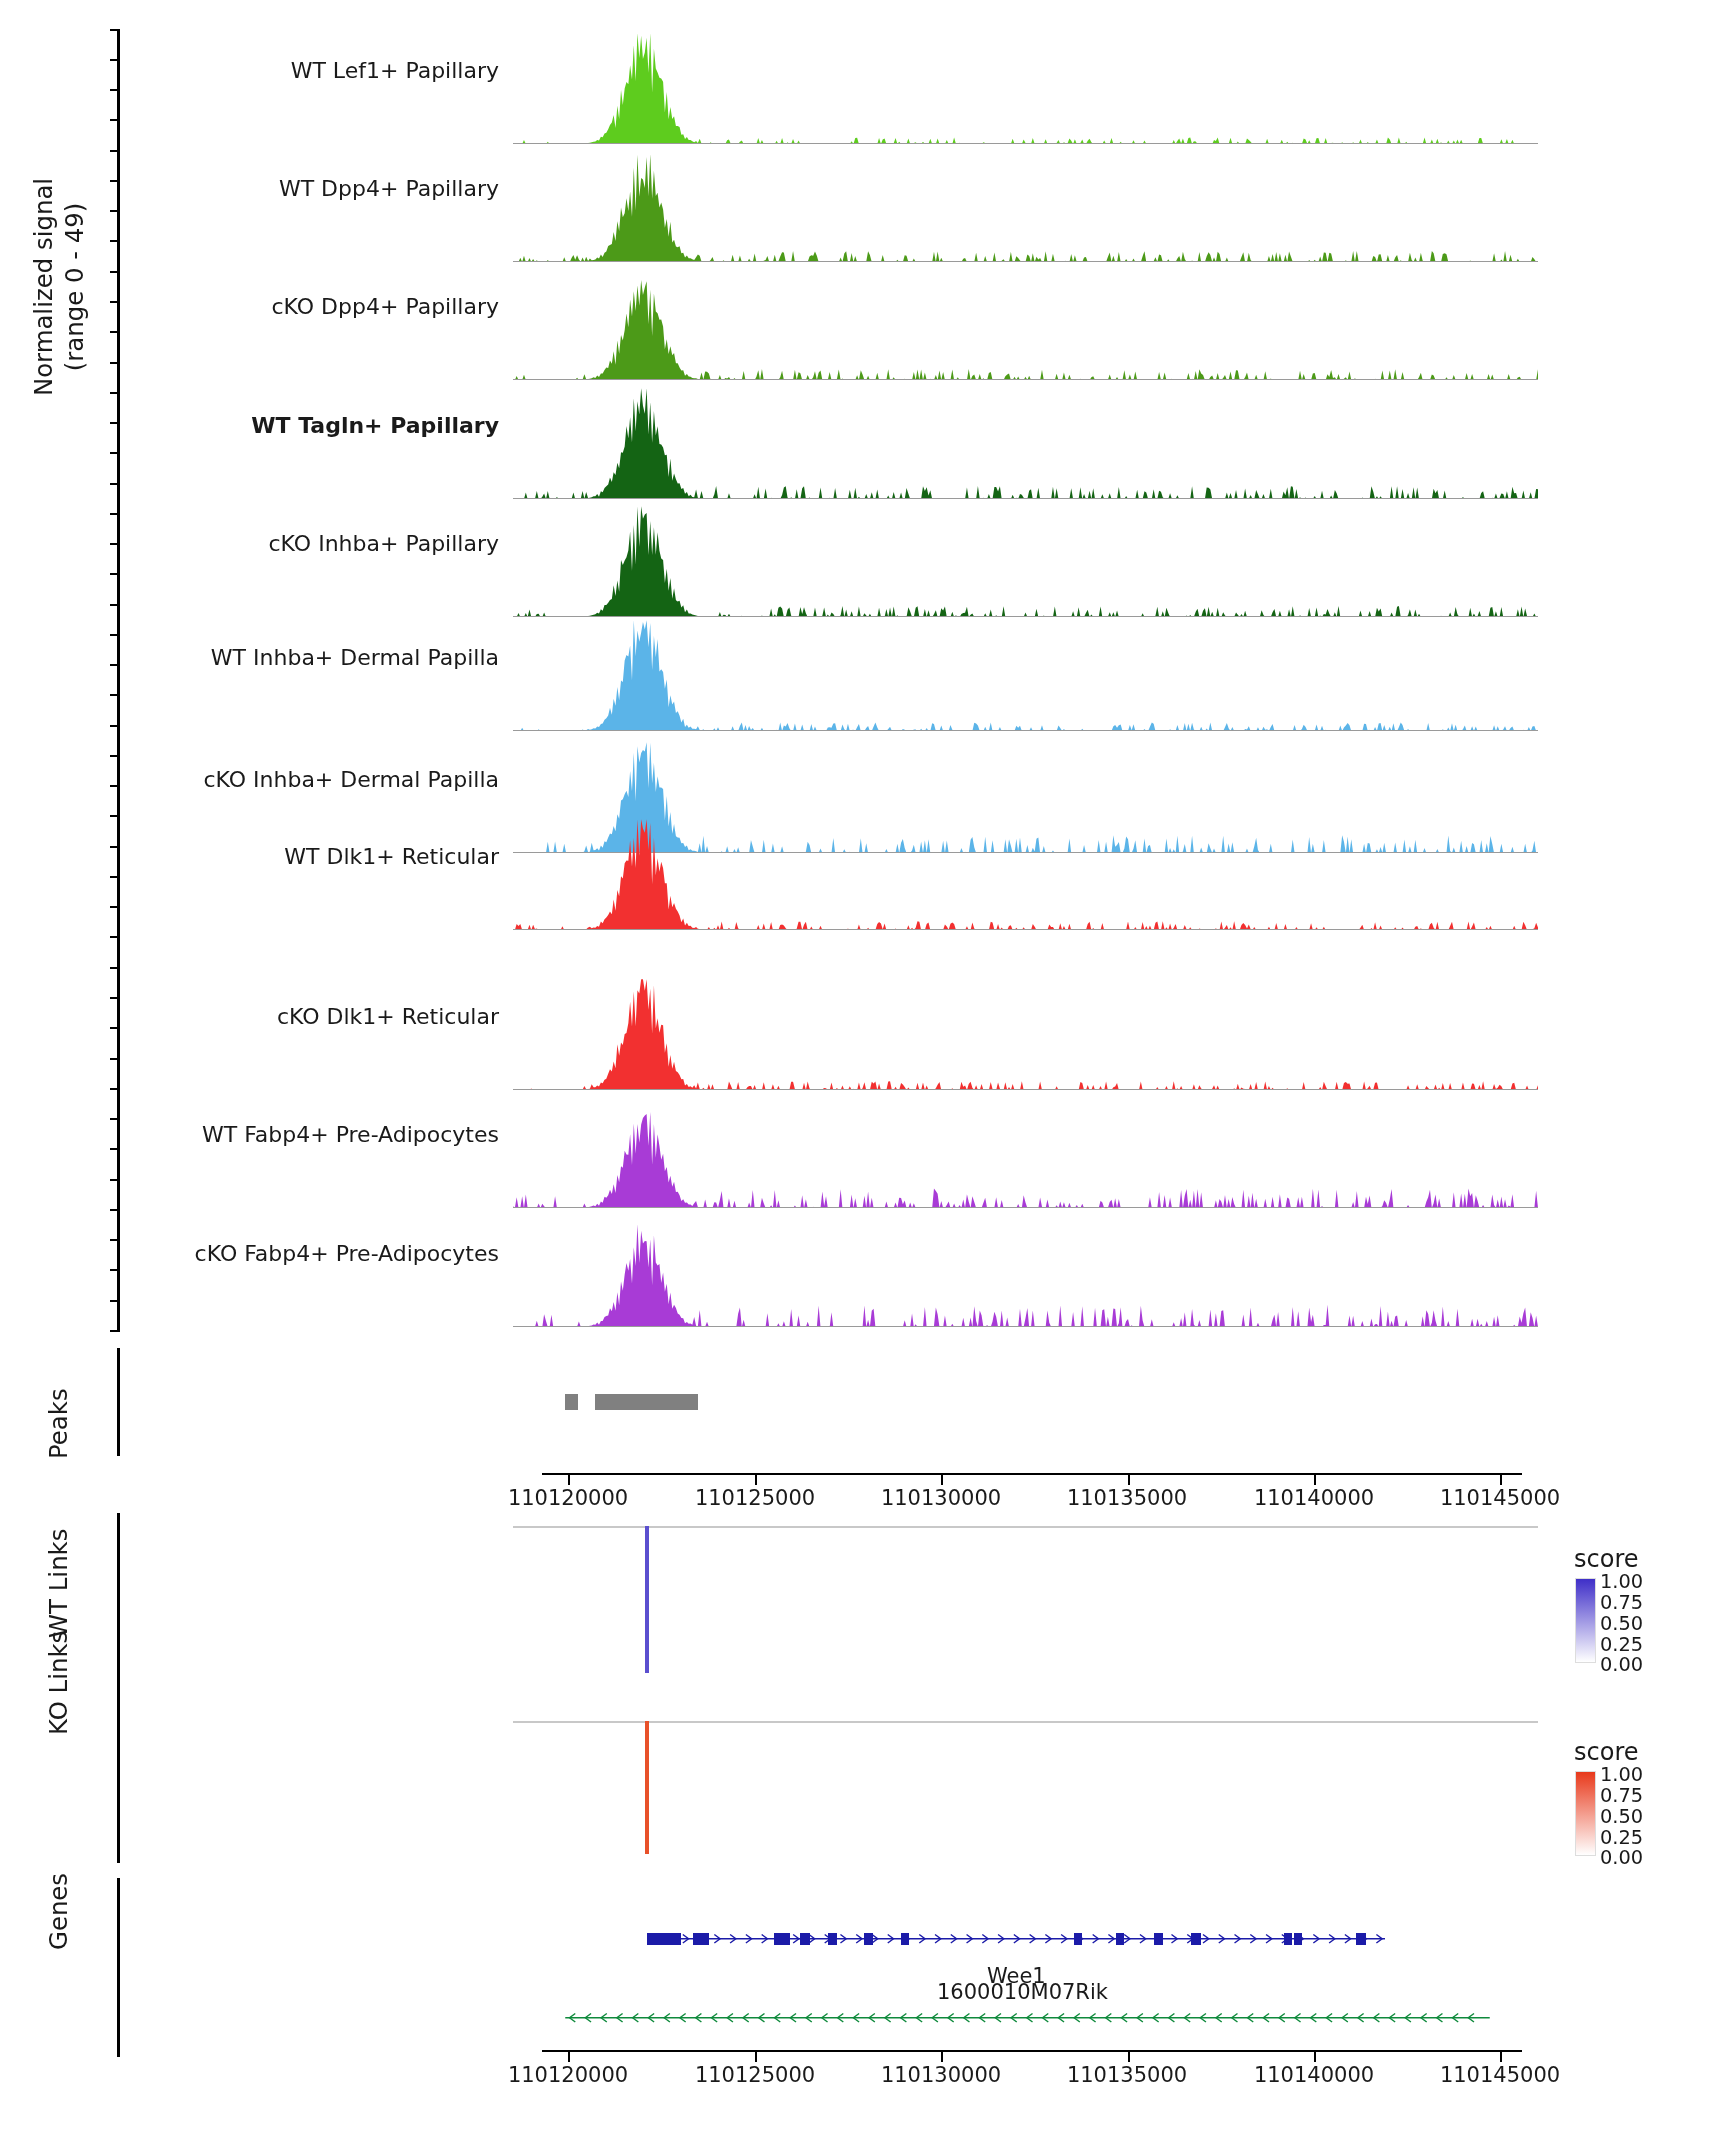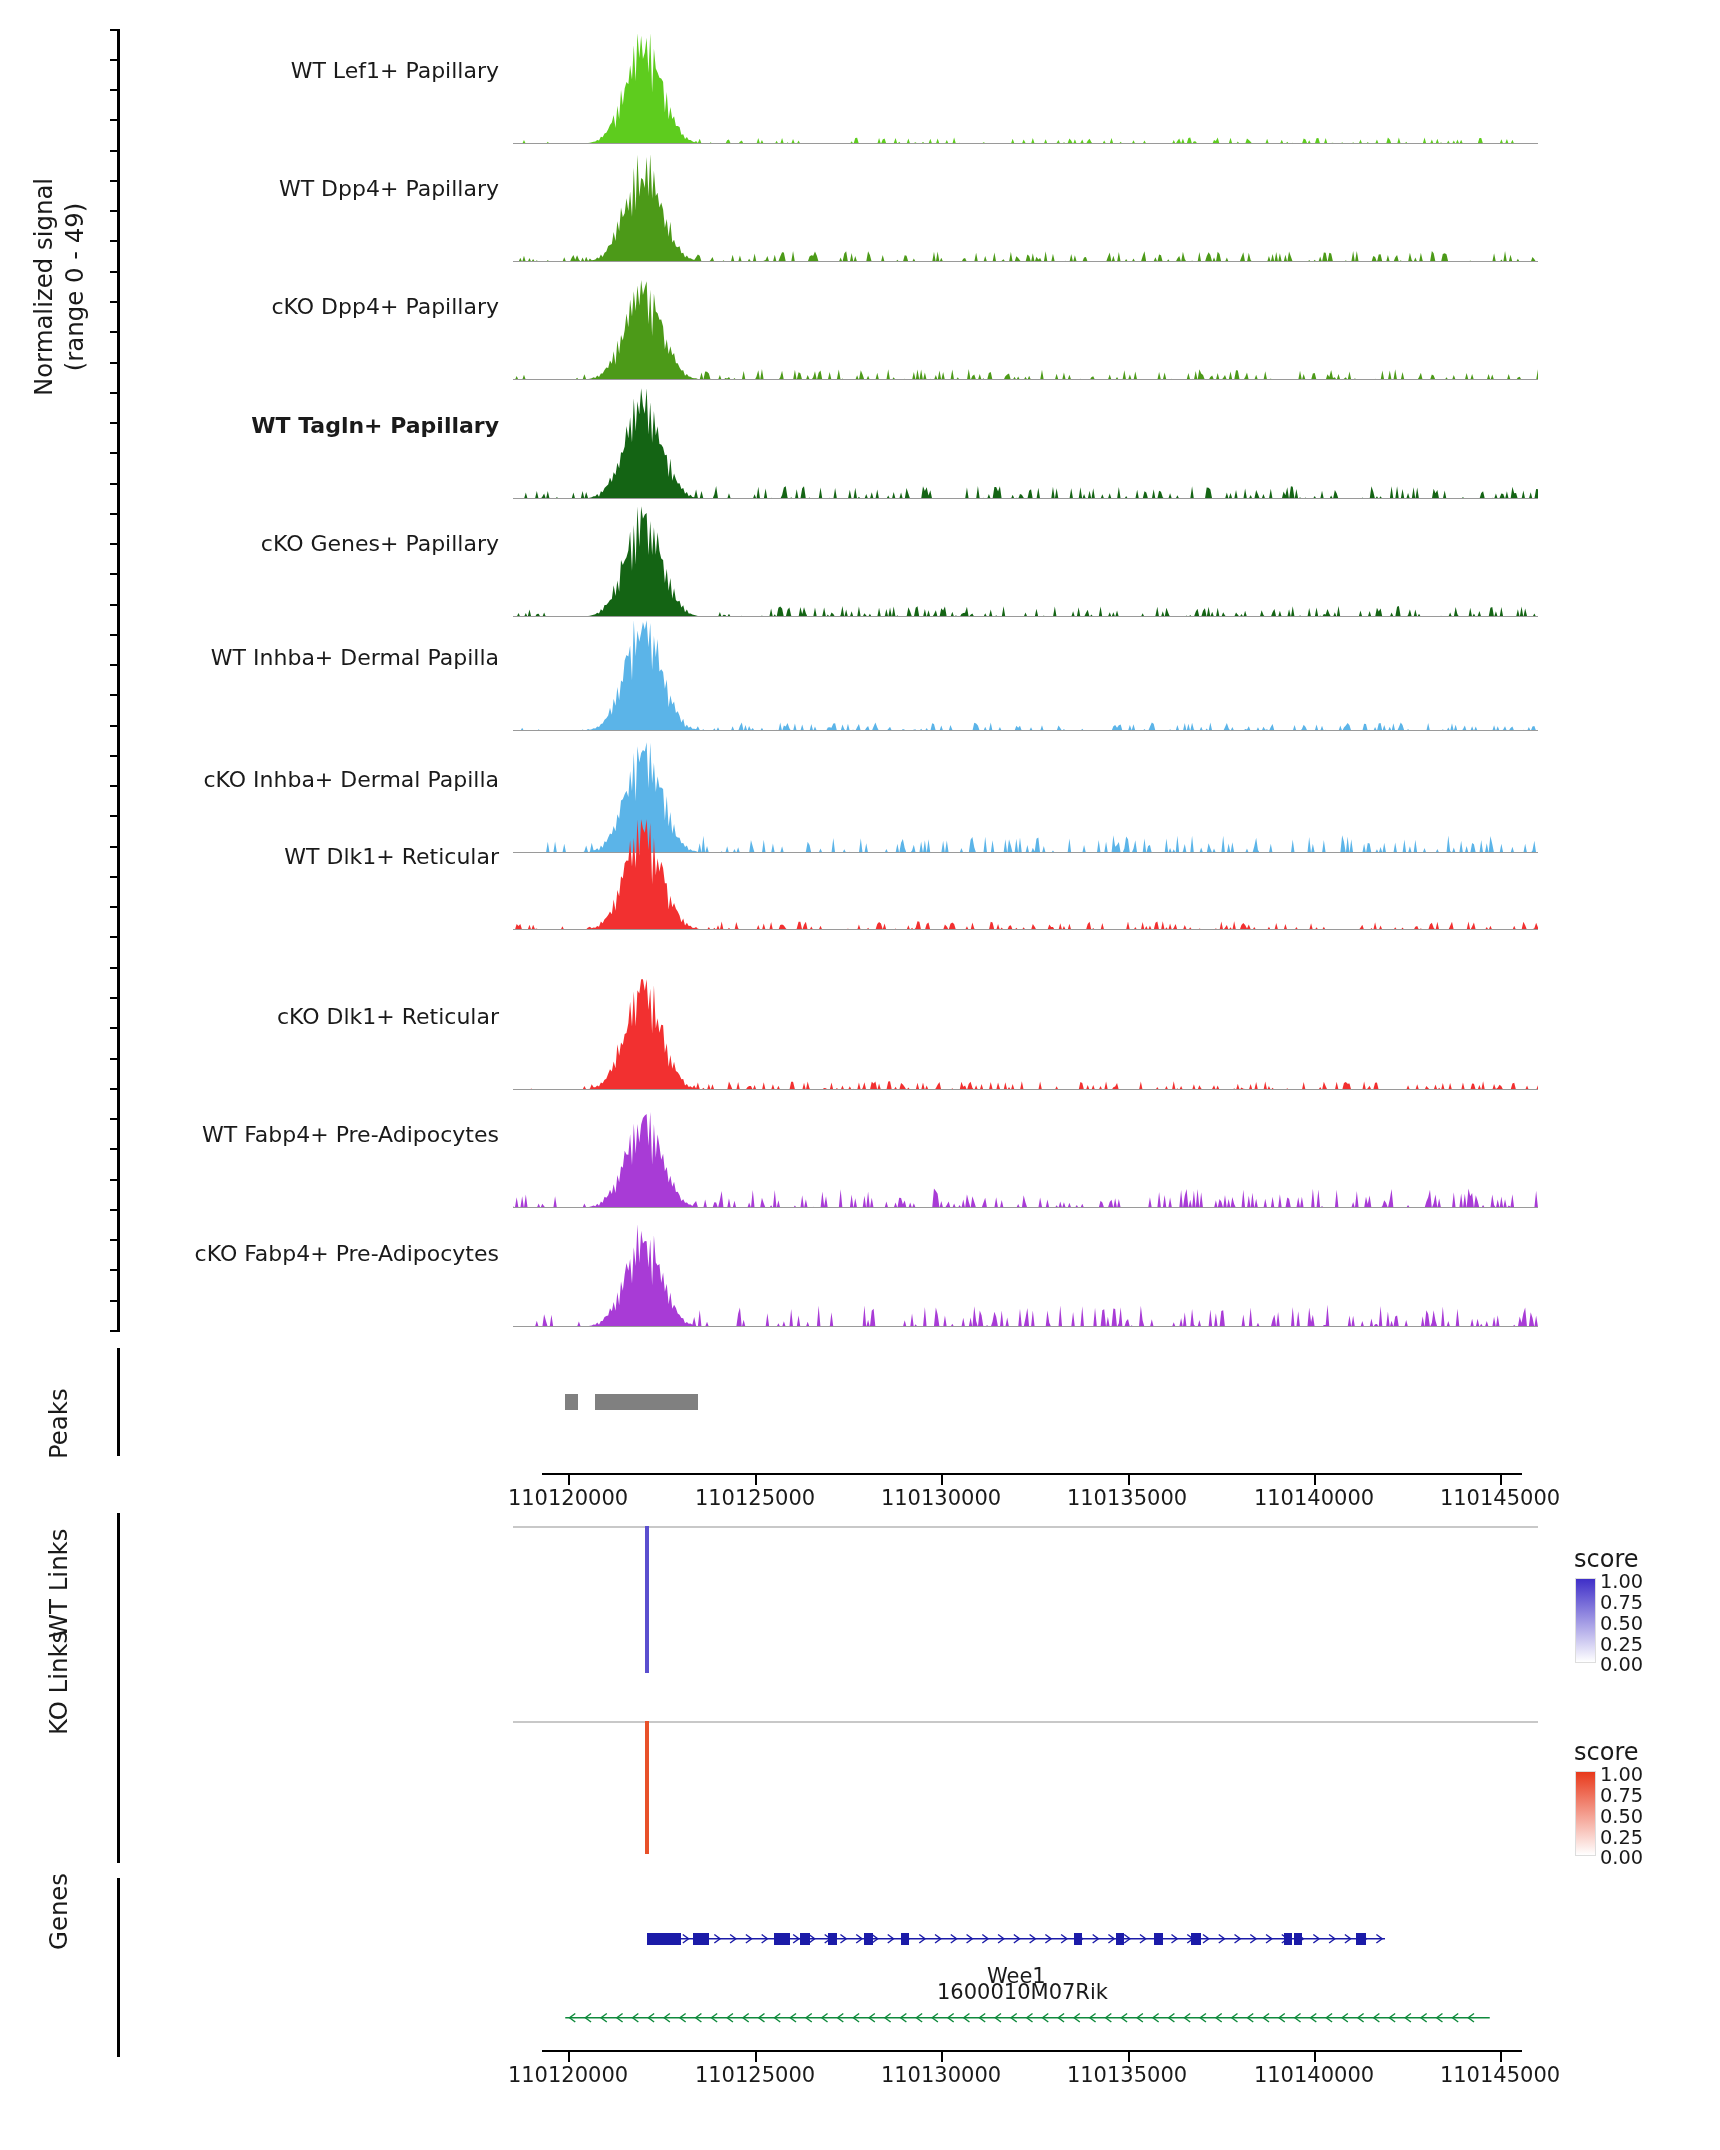--- a/index.html
+++ b/index.html
@@ -160,21 +160,21 @@
       <div class="track" style="top: 384px;">
         <div class="track-label" style="top: 29px; font-weight: bold;">WT Tagln+ Papillary</div>
         <div class="track-plot">
           <svg viewBox="0 0 1430 160" preserveAspectRatio="none">
             <path d="M0,160 L0.0,160.0 L2.6,160.0 L5.1,160.0 L7.7,160.0 L10.2,159.2 L12.8,160.0 L15.3,160.0 L17.9,150.9 L20.4,160.0 L23.0,160.0 L25.5,160.0 L28.1,160.0 L30.6,160.0 L33.2,149.0 L35.8,160.0 L38.3,160.0 L40.9,156.8 L43.4,152.2 L46.0,160.0 L48.5,148.8 L51.1,160.0 L53.6,160.0 L56.2,160.0 L58.7,160.0 L61.3,157.3 L63.8,160.0 L66.4,160.0 L68.9,160.0 L71.5,160.0 L74.1,160.0 L76.6,160.0 L79.2,160.0 L81.7,159.9 L84.3,150.9 L86.8,159.9 L89.4,159.8 L91.9,159.7 L94.5,159.6 L97.0,148.7 L99.6,159.3 L102.1,150.2 L104.7,158.7 L107.3,158.2 L109.8,157.6 L112.4,156.3 L114.9,156.3 L117.5,153.1 L120.0,156.7 L122.6,149.1 L125.1,150.7 L127.7,144.7 L130.2,142.2 L132.8,139.8 L135.3,130.1 L137.9,136.5 L140.4,122.9 L143.0,126.6 L145.6,109.5 L148.1,117.3 L150.7,95.1 L153.2,95.6 L155.8,87.0 L158.3,58.6 L160.9,75.4 L163.4,46.2 L166.0,81.4 L168.5,19.8 L171.1,65.6 L173.6,24.0 L176.2,42.6 L178.8,6.0 L181.3,30.2 L183.9,41.4 L186.4,6.0 L189.0,70.4 L191.5,25.5 L194.1,81.9 L196.6,37.6 L199.2,71.5 L201.7,58.7 L204.3,83.5 L206.8,84.1 L209.4,88.3 L211.9,99.2 L214.5,98.5 L217.1,129.3 L219.6,103.7 L222.2,134.6 L224.7,124.5 L227.3,132.5 L229.8,138.3 L232.4,138.1 L234.9,146.0 L237.5,144.7 L240.0,152.8 L242.6,150.1 L245.1,156.2 L247.7,154.0 L250.2,157.1 L252.8,157.5 L255.4,146.9 L257.9,158.4 L260.5,158.8 L263.0,149.0 L265.6,159.4 L268.1,159.7 L270.7,159.7 L273.2,159.8 L275.8,159.8 L278.3,159.9 L280.9,153.4 L283.4,141.9 L286.0,158.8 L288.6,160.0 L291.1,160.0 L293.7,160.0 L296.2,160.0 L298.8,160.0 L301.3,152.1 L303.9,160.0 L306.4,160.0 L309.0,160.0 L311.5,160.0 L314.1,160.0 L316.6,160.0 L319.2,160.0 L321.8,160.0 L324.3,160.0 L326.9,160.0 L329.4,160.0 L332.0,160.0 L334.5,160.0 L337.1,153.5 L339.6,160.0 L342.2,142.9 L344.7,160.0 L347.3,160.0 L349.8,160.0 L352.4,145.3 L354.9,160.0 L357.5,160.0 L360.1,158.1 L362.6,160.0 L365.2,160.0 L367.7,160.0 L370.3,160.0 L372.8,160.0 L375.4,154.3 L377.9,144.0 L380.5,142.3 L383.0,157.8 L385.6,160.0 L388.1,157.5 L390.7,160.0 L393.3,160.0 L395.8,146.5 L398.4,160.0 L400.9,160.0 L403.5,145.2 L406.0,142.2 L408.6,160.0 L411.1,160.0 L413.7,157.9 L416.2,160.0 L418.8,160.0 L421.3,160.0 L423.9,160.0 L426.4,160.0 L429.0,144.0 L431.6,160.0 L434.1,160.0 L436.7,160.0 L439.2,160.0 L441.8,158.4 L444.3,160.0 L446.9,160.0 L449.4,144.8 L452.0,160.0 L454.5,160.0 L457.1,160.0 L459.6,160.0 L462.2,160.0 L464.8,160.0 L467.3,160.0 L469.9,147.0 L472.4,160.0 L475.0,160.0 L477.5,144.2 L480.1,160.0 L482.6,157.0 L485.2,160.0 L487.7,160.0 L490.3,160.0 L492.8,153.2 L495.4,160.0 L497.9,160.0 L500.5,150.7 L503.1,160.0 L505.6,160.0 L508.2,146.9 L510.7,160.0 L513.3,160.0 L515.8,160.0 L518.4,160.0 L520.9,160.0 L523.5,155.2 L526.0,160.0 L528.6,160.0 L531.1,150.2 L533.7,160.0 L536.3,160.0 L538.8,160.0 L541.4,150.8 L543.9,160.0 L546.5,160.0 L549.0,144.8 L551.6,152.7 L554.1,160.0 L556.7,160.0 L559.2,160.0 L561.8,160.0 L564.3,160.0 L566.9,160.0 L569.4,160.0 L572.0,142.3 L574.6,148.8 L577.1,143.7 L579.7,155.0 L582.2,147.9 L584.8,160.0 L587.3,160.0 L589.9,160.0 L592.4,160.0 L595.0,160.0 L597.5,160.0 L600.1,160.0 L602.6,160.0 L605.2,160.0 L607.8,160.0 L610.3,160.0 L612.9,160.0 L615.4,160.0 L618.0,160.0 L620.5,160.0 L623.1,160.0 L625.6,160.0 L628.2,160.0 L630.7,160.0 L633.3,144.1 L635.8,160.0 L638.4,160.0 L640.9,160.0 L643.5,160.0 L646.1,160.0 L648.6,142.0 L651.2,160.0 L653.7,160.0 L656.3,158.3 L658.8,160.0 L661.4,160.0 L663.9,152.9 L666.5,160.0 L669.0,160.0 L671.6,143.3 L674.1,143.4 L676.7,149.7 L679.3,142.1 L681.8,160.0 L684.4,160.0 L686.9,160.0 L689.5,160.0 L692.0,160.0 L694.6,160.0 L697.1,154.0 L699.7,160.0 L702.2,158.4 L704.8,160.0 L707.3,153.2 L709.9,154.1 L712.4,158.3 L715.0,160.0 L717.6,160.0 L720.1,148.4 L722.7,146.6 L725.2,160.0 L727.8,160.0 L730.3,160.0 L732.9,144.2 L735.4,160.0 L738.0,160.0 L740.5,160.0 L743.1,160.0 L745.6,160.0 L748.2,160.0 L750.8,160.0 L753.3,142.9 L755.9,160.0 L758.4,145.0 L761.0,160.0 L763.5,160.0 L766.1,160.0 L768.6,160.0 L771.2,160.0 L773.7,160.0 L776.3,160.0 L778.8,145.1 L781.4,160.0 L783.9,160.0 L786.5,160.0 L789.1,160.0 L791.6,143.5 L794.2,160.0 L796.7,153.0 L799.3,160.0 L801.8,160.0 L804.4,148.6 L806.9,160.0 L809.5,145.1 L812.0,160.0 L814.6,160.0 L817.1,160.0 L819.7,160.0 L822.2,153.3 L824.8,160.0 L827.4,160.0 L829.9,160.0 L832.5,152.1 L835.0,160.0 L837.6,160.0 L840.1,160.0 L842.7,160.0 L845.2,143.2 L847.8,160.0 L850.3,160.0 L852.9,160.0 L855.4,155.7 L858.0,160.0 L860.6,160.0 L863.1,160.0 L865.7,160.0 L868.2,160.0 L870.8,147.0 L873.3,160.0 L875.9,160.0 L878.4,160.0 L881.0,149.3 L883.5,150.9 L886.1,160.0 L888.6,160.0 L891.2,160.0 L893.8,146.4 L896.3,160.0 L898.9,160.0 L901.4,148.4 L904.0,149.8 L906.5,157.6 L909.1,160.0 L911.6,160.0 L914.2,160.0 L916.7,151.9 L919.3,160.0 L921.8,160.0 L924.4,160.0 L926.9,154.9 L929.5,160.0 L932.1,160.0 L934.6,160.0 L937.2,160.0 L939.7,160.0 L942.3,160.0 L944.8,160.0 L947.4,142.3 L949.9,160.0 L952.5,160.0 L955.0,160.0 L957.6,160.0 L960.1,160.0 L962.7,160.0 L965.3,160.0 L967.8,143.9 L970.4,144.5 L972.9,146.8 L975.5,160.0 L978.0,160.0 L980.6,160.0 L983.1,160.0 L985.7,160.0 L988.2,160.0 L990.8,160.0 L993.3,160.0 L995.9,150.8 L998.4,160.0 L1001.0,151.7 L1003.6,160.0 L1006.1,160.0 L1008.7,147.5 L1011.2,160.0 L1013.8,160.0 L1016.3,160.0 L1018.9,160.0 L1021.4,145.5 L1024.0,160.0 L1026.5,160.0 L1029.1,154.3 L1031.6,160.0 L1034.2,160.0 L1036.8,147.6 L1039.3,153.3 L1041.9,160.0 L1044.4,160.0 L1047.0,153.0 L1049.5,160.0 L1052.1,160.0 L1054.6,160.0 L1057.2,145.9 L1059.7,160.0 L1062.3,160.0 L1064.8,160.0 L1067.4,160.0 L1069.9,160.0 L1072.5,160.0 L1075.1,149.4 L1077.6,154.9 L1080.2,143.6 L1082.7,160.0 L1085.3,142.1 L1087.8,143.0 L1090.4,160.0 L1092.9,146.1 L1095.5,160.0 L1098.0,157.4 L1100.6,160.0 L1103.1,160.0 L1105.7,158.0 L1108.3,160.0 L1110.8,160.0 L1113.4,160.0 L1115.9,160.0 L1118.5,155.7 L1121.0,160.0 L1123.6,160.0 L1126.1,160.0 L1128.7,148.4 L1131.2,160.0 L1133.8,160.0 L1136.3,160.0 L1138.9,160.0 L1141.4,155.3 L1144.0,160.0 L1146.6,147.5 L1149.1,152.1 L1151.7,160.0 L1154.2,160.0 L1156.8,160.0 L1159.3,160.0 L1161.9,160.0 L1164.4,160.0 L1167.0,160.0 L1169.5,160.0 L1172.1,160.0 L1174.6,160.0 L1177.2,159.9 L1179.8,160.0 L1182.3,160.0 L1184.9,157.8 L1187.4,160.0 L1190.0,160.0 L1192.5,160.0 L1195.1,160.0 L1197.6,142.3 L1200.2,149.8 L1202.7,160.0 L1205.3,156.2 L1207.8,160.0 L1210.4,156.3 L1212.9,160.0 L1215.5,160.0 L1218.1,160.0 L1220.6,160.0 L1223.2,160.0 L1225.7,142.2 L1228.3,160.0 L1230.8,160.0 L1233.4,142.1 L1235.9,160.0 L1238.5,160.0 L1241.0,146.1 L1243.6,160.0 L1246.1,160.0 L1248.7,151.6 L1251.3,160.0 L1253.8,160.0 L1256.4,143.8 L1258.9,160.0 L1261.5,144.1 L1264.0,160.0 L1266.6,160.0 L1269.1,160.0 L1271.7,160.0 L1274.2,160.0 L1276.8,160.0 L1279.3,160.0 L1281.9,160.0 L1284.4,145.6 L1287.0,152.0 L1289.6,147.6 L1292.1,160.0 L1294.7,160.0 L1297.2,160.0 L1299.8,148.3 L1302.3,160.0 L1304.9,160.0 L1307.4,160.0 L1310.0,160.0 L1312.5,160.0 L1315.1,160.0 L1317.6,160.0 L1320.2,160.0 L1322.8,160.0 L1325.3,157.3 L1327.9,160.0 L1330.4,160.0 L1333.0,160.0 L1335.5,160.0 L1338.1,160.0 L1340.6,160.0 L1343.2,160.0 L1345.7,160.0 L1348.3,160.0 L1350.8,151.8 L1353.4,149.3 L1355.9,160.0 L1358.5,160.0 L1361.1,160.0 L1363.6,160.0 L1366.2,158.2 L1368.7,160.0 L1371.3,152.4 L1373.8,160.0 L1376.4,158.7 L1378.9,152.2 L1381.5,153.0 L1384.0,160.0 L1386.6,149.2 L1389.1,160.0 L1391.7,160.0 L1394.3,142.9 L1396.8,151.9 L1399.4,151.8 L1401.9,160.0 L1404.5,158.9 L1407.0,160.0 L1409.6,148.3 L1412.1,160.0 L1414.7,160.0 L1417.2,160.0 L1419.8,150.7 L1422.3,160.0 L1424.9,160.0 L1427.4,146.2 L1430.0,146.6 L1430,160 Z" fill="#146414"></path>
           </svg>
           <div class="baseline"></div>
         </div>
       </div>
       <div class="track" style="top: 502px;">
-        <div class="track-label" style="top: 29px;">cKO Genes+ Papillary</div>
+        <div class="track-label" style="top: 29px;">cKO Inhba+ Papillary</div>
         <div class="track-plot">
           <svg viewBox="0 0 1430 160" preserveAspectRatio="none">
             <path d="M0,160 L0.0,160.0 L2.6,160.0 L5.1,160.0 L7.7,154.5 L10.2,160.0 L12.8,160.0 L15.3,160.0 L17.9,154.4 L20.4,160.0 L23.0,149.5 L25.5,160.0 L28.1,160.0 L30.6,160.0 L33.2,155.8 L35.8,155.5 L38.3,160.0 L40.9,160.0 L43.4,153.8 L46.0,160.0 L48.5,160.0 L51.1,160.0 L53.6,160.0 L56.2,160.0 L58.7,160.0 L61.3,160.0 L63.8,160.0 L66.4,160.0 L68.9,160.0 L71.5,160.0 L74.1,160.0 L76.6,160.0 L79.2,160.0 L81.7,159.9 L84.3,159.9 L86.8,159.9 L89.4,159.8 L91.9,159.7 L94.5,159.6 L97.0,159.5 L99.6,159.3 L102.1,159.0 L104.7,158.6 L107.3,158.1 L109.8,157.5 L112.4,156.9 L114.9,156.3 L117.5,154.2 L120.0,155.3 L122.6,149.1 L125.1,151.3 L127.7,143.3 L130.2,143.3 L132.8,140.0 L135.3,136.2 L137.9,135.1 L140.4,115.7 L143.0,130.7 L145.6,109.3 L148.1,124.7 L150.7,80.6 L153.2,87.5 L155.8,81.3 L158.3,77.0 L160.9,67.5 L163.4,41.1 L166.0,95.8 L168.5,32.1 L171.1,87.1 L173.6,6.3 L176.2,62.7 L178.8,6.0 L181.3,23.3 L183.9,17.3 L186.4,15.2 L189.0,73.8 L191.5,26.3 L194.1,73.9 L196.6,35.1 L199.2,73.5 L201.7,42.2 L204.3,67.8 L206.8,78.7 L209.4,80.7 L211.9,112.6 L214.5,93.0 L217.1,123.6 L219.6,105.6 L222.2,134.7 L224.7,120.1 L227.3,136.8 L229.8,138.6 L232.4,137.5 L234.9,146.9 L237.5,143.8 L240.0,153.3 L242.6,149.6 L245.1,155.2 L247.7,155.3 L250.2,156.6 L252.8,157.2 L255.4,157.8 L257.9,158.5 L260.5,158.5 L263.0,159.4 L265.6,159.3 L268.1,159.7 L270.7,159.6 L273.2,159.8 L275.8,159.8 L278.3,159.9 L280.9,159.9 L283.4,160.0 L286.0,160.0 L288.6,153.1 L291.1,160.0 L293.7,156.8 L296.2,157.1 L298.8,160.0 L301.3,155.4 L303.9,160.0 L306.4,160.0 L309.0,160.0 L311.5,160.0 L314.1,160.0 L316.6,160.0 L319.2,158.4 L321.8,160.0 L324.3,160.0 L326.9,160.0 L329.4,160.0 L332.0,160.0 L334.5,160.0 L337.1,159.6 L339.6,160.0 L342.2,160.0 L344.7,160.0 L347.3,158.0 L349.8,160.0 L352.4,160.0 L354.9,160.0 L357.5,160.0 L360.1,148.3 L362.6,160.0 L365.2,156.2 L367.7,160.0 L370.3,147.1 L372.8,145.5 L375.4,148.1 L377.9,160.0 L380.5,160.0 L383.0,149.9 L385.6,146.9 L388.1,158.1 L390.7,160.0 L393.3,160.0 L395.8,160.0 L398.4,160.0 L400.9,146.0 L403.5,155.7 L406.0,146.4 L408.6,154.9 L411.1,160.0 L413.7,160.0 L416.2,159.0 L418.8,160.0 L421.3,146.7 L423.9,160.0 L426.4,159.7 L429.0,160.0 L431.6,158.4 L434.1,146.7 L436.7,160.0 L439.2,156.4 L441.8,160.0 L444.3,153.8 L446.9,155.9 L449.4,160.0 L452.0,160.0 L454.5,160.0 L457.1,157.6 L459.6,144.8 L462.2,160.0 L464.8,149.5 L467.3,160.0 L469.9,160.0 L472.4,152.1 L475.0,160.0 L477.5,160.0 L480.1,160.0 L482.6,145.4 L485.2,160.0 L487.7,160.0 L490.3,154.7 L492.8,158.0 L495.4,160.0 L497.9,155.4 L500.5,160.0 L503.1,160.0 L505.6,160.0 L508.2,160.0 L510.7,147.3 L513.3,160.0 L515.8,160.0 L518.4,160.0 L520.9,149.0 L523.5,160.0 L526.0,146.8 L528.6,160.0 L531.1,145.4 L533.7,160.0 L536.3,157.5 L538.8,160.0 L541.4,160.0 L543.9,160.0 L546.5,160.0 L549.0,160.0 L551.6,146.4 L554.1,152.2 L556.7,160.0 L559.2,160.0 L561.8,147.3 L564.3,145.2 L566.9,160.0 L569.4,160.0 L572.0,160.0 L574.6,148.9 L577.1,160.0 L579.7,150.6 L582.2,160.0 L584.8,160.0 L587.3,156.0 L589.9,150.7 L592.4,160.0 L595.0,160.0 L597.5,147.9 L600.1,150.8 L602.6,145.5 L605.2,160.0 L607.8,160.0 L610.3,160.0 L612.9,152.6 L615.4,160.0 L618.0,157.5 L620.5,160.0 L623.1,160.0 L625.6,155.7 L628.2,154.3 L630.7,154.1 L633.3,145.6 L635.8,160.0 L638.4,156.8 L640.9,155.2 L643.5,160.0 L646.1,160.0 L648.6,160.0 L651.2,160.0 L653.7,160.0 L656.3,160.0 L658.8,154.9 L661.4,160.0 L663.9,160.0 L666.5,149.4 L669.0,160.0 L671.6,160.0 L674.1,157.4 L676.7,160.0 L679.3,160.0 L681.8,160.0 L684.4,145.2 L686.9,160.0 L689.5,160.0 L692.0,160.0 L694.6,160.0 L697.1,160.0 L699.7,160.0 L702.2,160.0 L704.8,160.0 L707.3,160.0 L709.9,160.0 L712.4,160.0 L715.0,153.6 L717.6,160.0 L720.1,160.0 L722.7,159.5 L725.2,160.0 L727.8,160.0 L730.3,148.6 L732.9,160.0 L735.4,160.0 L738.0,160.0 L740.5,157.9 L743.1,160.0 L745.6,160.0 L748.2,160.0 L750.8,160.0 L753.3,160.0 L755.9,145.5 L758.4,160.0 L761.0,160.0 L763.5,158.9 L766.1,160.0 L768.6,160.0 L771.2,158.9 L773.7,160.0 L776.3,160.0 L778.8,160.0 L781.4,152.1 L783.9,160.0 L786.5,160.0 L789.1,146.3 L791.6,160.0 L794.2,160.0 L796.7,160.0 L799.3,154.4 L801.8,149.9 L804.4,160.0 L806.9,156.5 L809.5,160.0 L812.0,160.0 L814.6,160.0 L817.1,160.0 L819.7,145.5 L822.2,160.0 L824.8,160.0 L827.4,160.0 L829.9,160.0 L832.5,153.5 L835.0,160.0 L837.6,153.4 L840.1,160.0 L842.7,150.9 L845.2,160.0 L847.8,160.0 L850.3,160.0 L852.9,160.0 L855.4,160.0 L858.0,160.0 L860.6,160.0 L863.1,160.0 L865.7,160.0 L868.2,160.0 L870.8,160.0 L873.3,160.0 L875.9,160.0 L878.4,154.9 L881.0,160.0 L883.5,160.0 L886.1,160.0 L888.6,160.0 L891.2,160.0 L893.8,160.0 L896.3,158.1 L898.9,145.8 L901.4,160.0 L904.0,160.0 L906.5,152.0 L909.1,160.0 L911.6,147.2 L914.2,154.6 L916.7,160.0 L919.3,160.0 L921.8,160.0 L924.4,160.0 L926.9,160.0 L929.5,160.0 L932.1,160.0 L934.6,160.0 L937.2,160.0 L939.7,157.8 L942.3,160.0 L944.8,157.3 L947.4,160.0 L949.9,160.0 L952.5,152.6 L955.0,148.5 L957.6,160.0 L960.1,160.0 L962.7,151.3 L965.3,147.7 L967.8,160.0 L970.4,145.9 L972.9,159.3 L975.5,152.8 L978.0,160.0 L980.6,160.0 L983.1,147.3 L985.7,160.0 L988.2,160.0 L990.8,153.3 L993.3,158.0 L995.9,160.0 L998.4,160.0 L1001.0,160.0 L1003.6,160.0 L1006.1,160.0 L1008.7,153.9 L1011.2,157.0 L1013.8,160.0 L1016.3,155.8 L1018.9,160.0 L1021.4,151.2 L1024.0,160.0 L1026.5,160.0 L1029.1,160.0 L1031.6,160.0 L1034.2,160.0 L1036.8,160.0 L1039.3,160.0 L1041.9,160.0 L1044.4,150.5 L1047.0,157.1 L1049.5,160.0 L1052.1,160.0 L1054.6,160.0 L1057.2,160.0 L1059.7,153.3 L1062.3,149.0 L1064.8,160.0 L1067.4,160.0 L1069.9,151.3 L1072.5,160.0 L1075.1,160.0 L1077.6,160.0 L1080.2,160.0 L1082.7,149.3 L1085.3,160.0 L1087.8,145.0 L1090.4,160.0 L1092.9,160.0 L1095.5,160.0 L1098.0,157.6 L1100.6,160.0 L1103.1,160.0 L1105.7,160.0 L1108.3,160.0 L1110.8,147.6 L1113.4,160.0 L1115.9,160.0 L1118.5,160.0 L1121.0,146.9 L1123.6,160.0 L1126.1,158.0 L1128.7,160.0 L1131.2,155.8 L1133.8,156.4 L1136.3,148.8 L1138.9,155.4 L1141.4,160.0 L1144.0,160.0 L1146.6,153.4 L1149.1,160.0 L1151.7,144.8 L1154.2,160.0 L1156.8,160.0 L1159.3,160.0 L1161.9,160.0 L1164.4,160.0 L1167.0,160.0 L1169.5,160.0 L1172.1,160.0 L1174.6,160.0 L1177.2,160.0 L1179.8,160.0 L1182.3,150.8 L1184.9,160.0 L1187.4,160.0 L1190.0,159.9 L1192.5,160.0 L1195.1,151.5 L1197.6,160.0 L1200.2,160.0 L1202.7,160.0 L1205.3,147.1 L1207.8,152.2 L1210.4,148.2 L1212.9,160.0 L1215.5,160.0 L1218.1,160.0 L1220.6,160.0 L1223.2,160.0 L1225.7,153.8 L1228.3,159.2 L1230.8,160.0 L1233.4,145.8 L1235.9,144.7 L1238.5,160.0 L1241.0,160.0 L1243.6,160.0 L1246.1,160.0 L1248.7,157.4 L1251.3,149.2 L1253.8,159.2 L1256.4,160.0 L1258.9,149.5 L1261.5,160.0 L1264.0,155.6 L1266.6,160.0 L1269.1,160.0 L1271.7,160.0 L1274.2,160.0 L1276.8,160.0 L1279.3,160.0 L1281.9,160.0 L1284.4,160.0 L1287.0,160.0 L1289.6,160.0 L1292.1,160.0 L1294.7,158.1 L1297.2,160.0 L1299.8,160.0 L1302.3,160.0 L1304.9,160.0 L1307.4,153.8 L1310.0,160.0 L1312.5,160.0 L1315.1,146.2 L1317.6,156.1 L1320.2,160.0 L1322.8,160.0 L1325.3,160.0 L1327.9,160.0 L1330.4,160.0 L1333.0,160.0 L1335.5,147.3 L1338.1,160.0 L1340.6,155.1 L1343.2,160.0 L1345.7,159.1 L1348.3,151.6 L1350.8,160.0 L1353.4,160.0 L1355.9,160.0 L1358.5,160.0 L1361.1,160.0 L1363.6,147.2 L1366.2,146.1 L1368.7,160.0 L1371.3,151.9 L1373.8,160.0 L1376.4,160.0 L1378.9,146.0 L1381.5,160.0 L1384.0,160.0 L1386.6,160.0 L1389.1,160.0 L1391.7,160.0 L1394.3,160.0 L1396.8,160.0 L1399.4,160.0 L1401.9,149.3 L1404.5,160.0 L1407.0,145.5 L1409.6,160.0 L1412.1,148.2 L1414.7,158.7 L1417.2,160.0 L1419.8,160.0 L1422.3,160.0 L1424.9,155.3 L1427.4,160.0 L1430.0,160.0 L1430,160 Z" fill="#146414"></path>
           </svg>
           <div class="baseline"></div>
         </div>
       </div>
       <div class="track" style="top: 616px;">
         <div class="track-label" style="top: 29px;">WT Inhba+ Dermal Papilla</div>
         <div class="track-plot">

